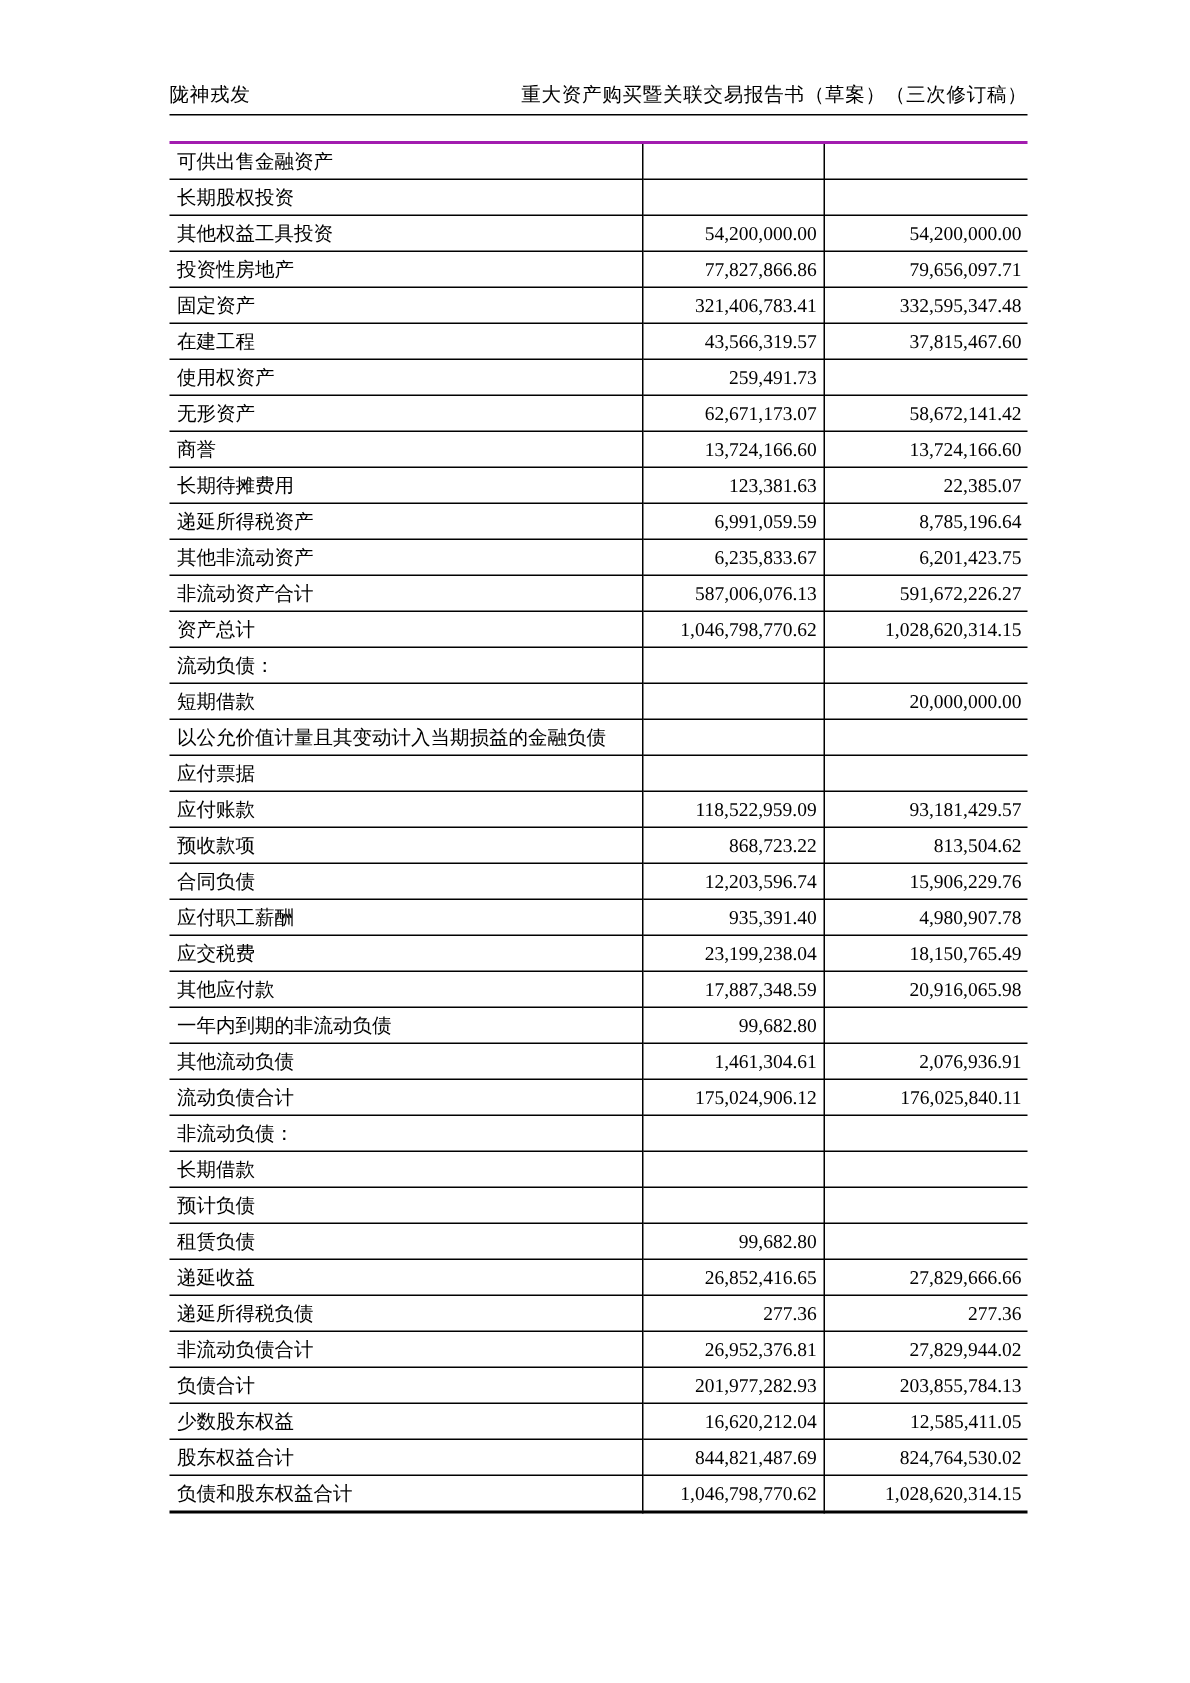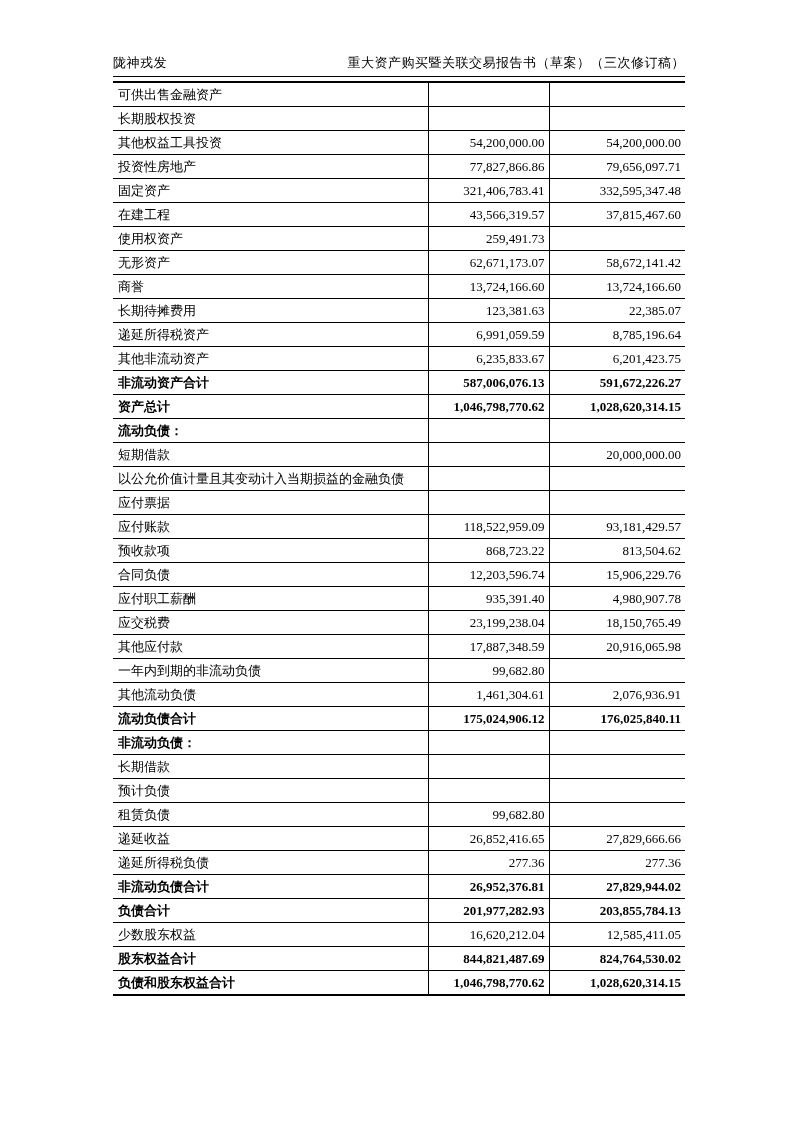--- a/index.html
+++ b/index.html
@@ -25,25 +25,25 @@
     justify-content: space-between;
     align-items: flex-end;
     border-bottom: 1.5px solid #000;
     padding-bottom: 4px;
     font-size: 13px;
     letter-spacing: 0.5px;
   }
   .balance-table {
     position: absolute;
     left: 113px;
-    top: 81px;
+    top: 94px;
     width: 572px;
     border-collapse: collapse;
     table-layout: fixed;
-    border-top: 2px solid #000000;
+    border-top: 2px solid #a21caf;
     border-bottom: 2.5px solid #000;
     font-size: 13px;
   }
   .balance-table col.c-label { width: 315px; }
   .balance-table col.c-num1  { width: 121px; }
   .balance-table col.c-num2  { width: 136px; }
   .balance-table td {
     height: 23px;
     border-bottom: 1px solid #000;
     padding: 0 4px 0 5px;
@@ -52,21 +52,21 @@
     overflow: hidden;
   }
   .balance-table td:not(:last-child) {
     border-right: 1.5px solid #000;
   }
   .balance-table td.num {
     text-align: right;
     font-family: "Liberation Serif", "DejaVu Serif", serif;
   }
   .balance-table tr.bold td {
-    font-weight: bold;
+    font-weight: normal;
   }
   .page-footer {
     position: absolute;
     top: 1036px;
     left: 113px;
     width: 572px;
     text-align: right;
     font-size: 13px;
     font-weight: bold;
     font-family: "Liberation Serif", "DejaVu Serif", serif;

